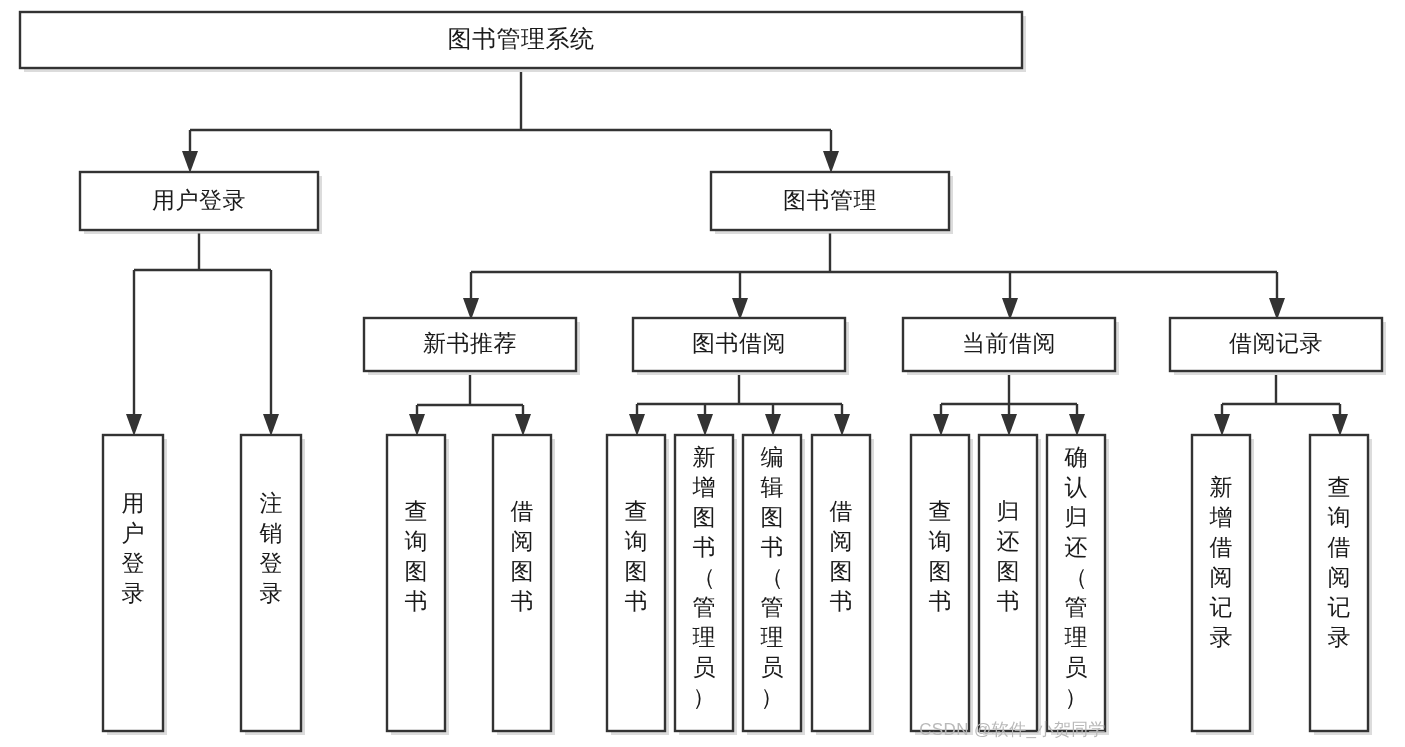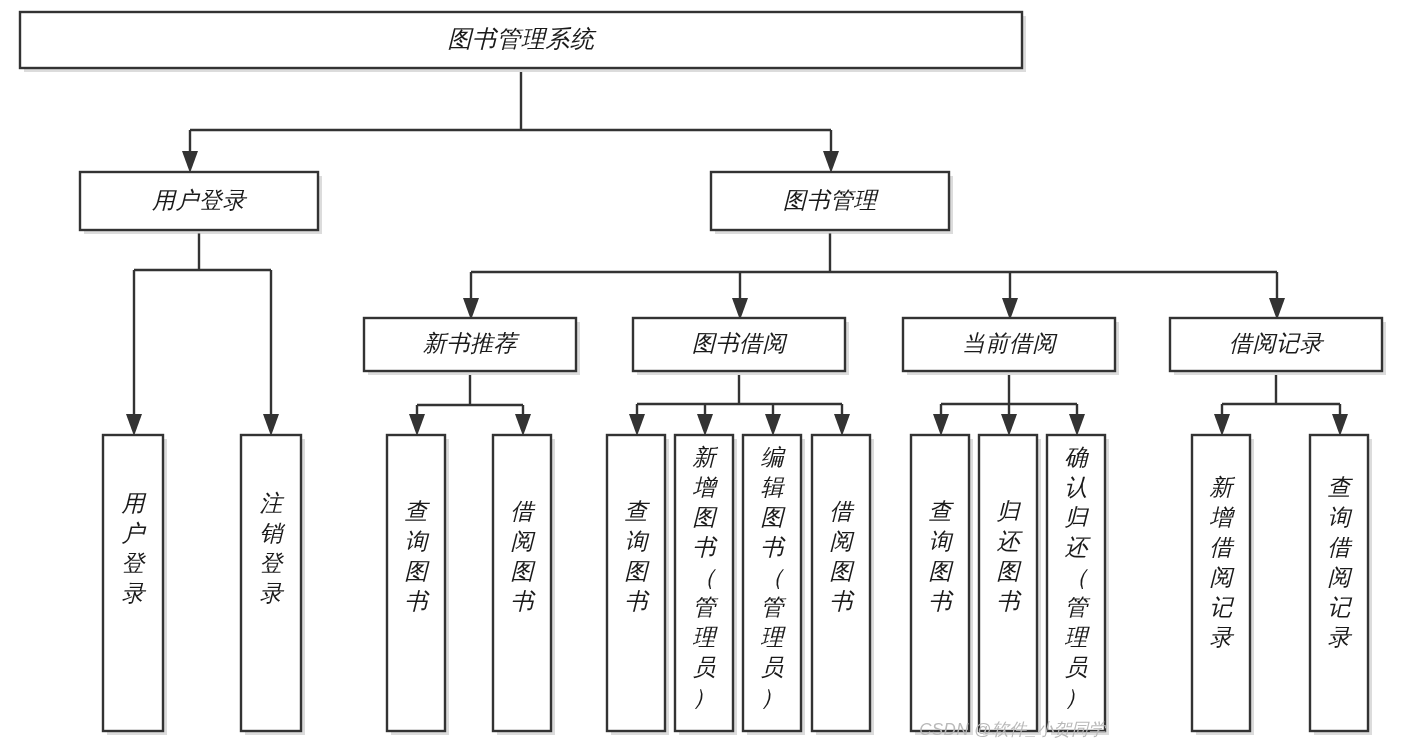--- a/index.html
+++ b/index.html
@@ -2,21 +2,21 @@
 <html><head>
 <meta charset="utf-8">
 <style>
   html,body{margin:0;padding:0;background:#ffffff;}
   body{
     width:1405px;height:747px;overflow:hidden;
     font-family:"Liberation Sans","DejaVu Sans",sans-serif;
     color:#1a1a1a;
     position:relative;
   }
-  #diagram-root{position:absolute;left:0;top:0;width:1116px;height:747px;font-style:italic;}
+  #diagram-root{position:absolute;left:0;top:0;width:1116px;height:747px;}
   svg.diagram{display:block;width:1405px;height:747px;}
 
   .node-box{
     fill:#ffffff;
     stroke:#333333;
     stroke-width:2.4;
   }
   .node-shadow{
     fill:#bfbfbf;
     opacity:.55;

